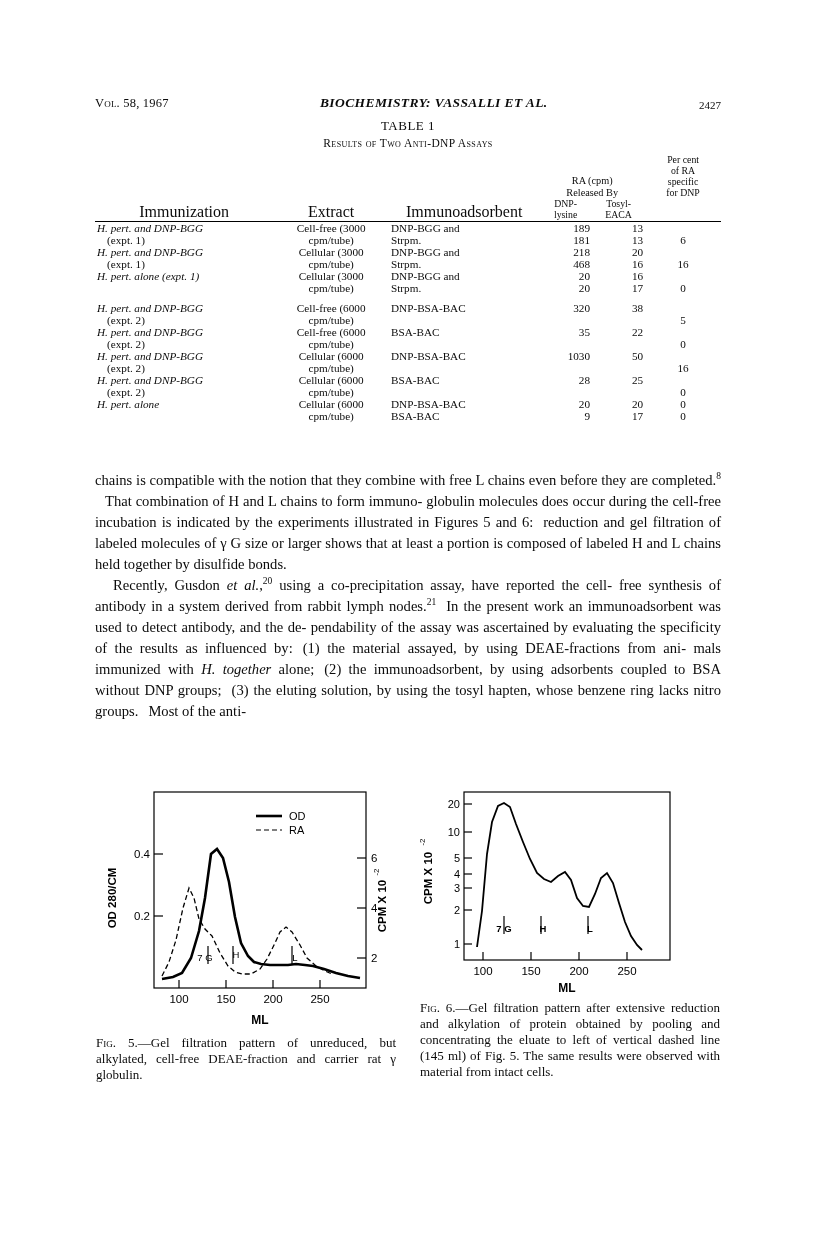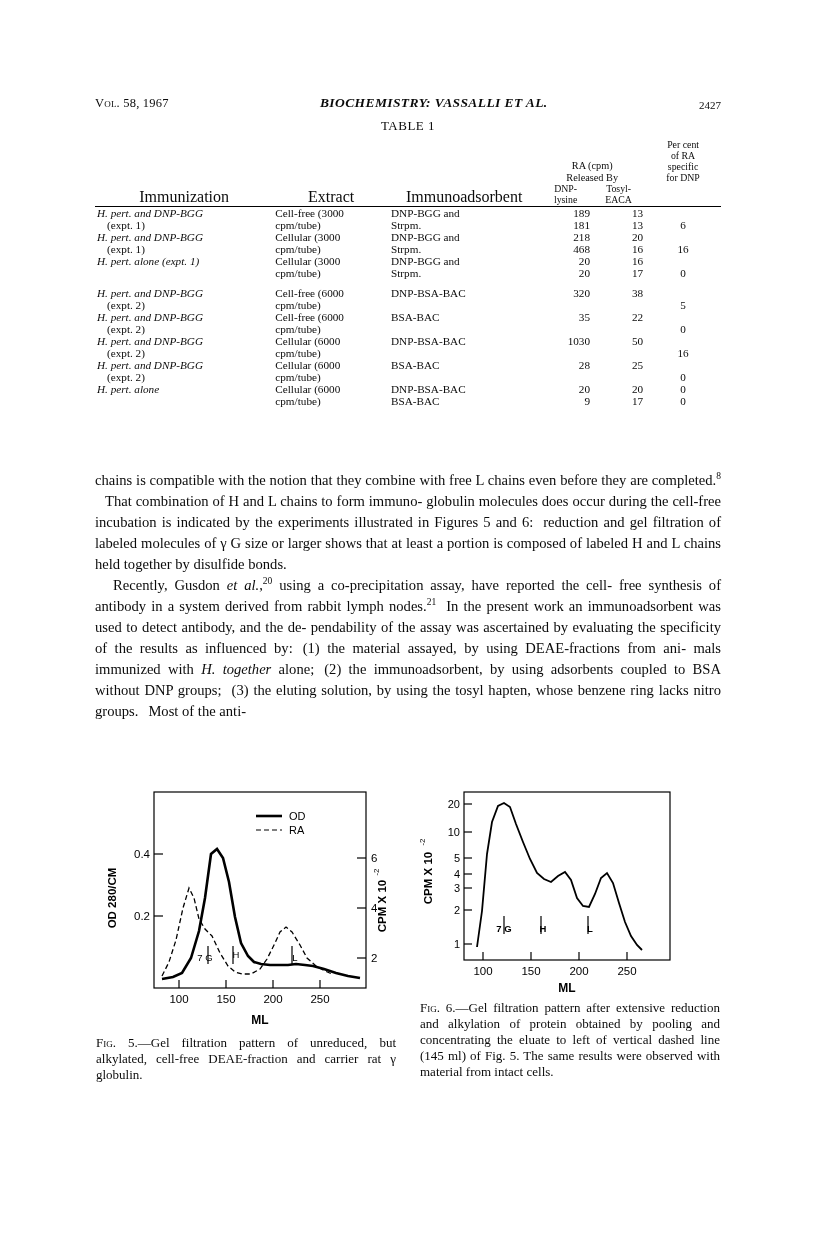--- a/index.html
+++ b/index.html
@@ -31,21 +31,21 @@
 
   table.data { width:100%; border-collapse:collapse; font-size:11.2px; margin-top:6px; }
   table.data td, table.data th { padding:0 2px; vertical-align:bottom; font-weight:normal; }
 
   .hdr-grp { text-align:center; font-size:10.3px; line-height:1.15; }
   .hdr-col { text-align:center; font-size:16px; font-weight:bold; padding-bottom:1px; }
   .hdr-small { text-align:center; font-size:9.8px; line-height:1.12; }
   .rule { border-bottom:1px solid #000; height:0; font-size:0; line-height:0; }
 
   td.c1 { width:175px; text-align:left; }
-  td.c2 { width:120px; text-align:left; }
+  td.c2 { width:120px; text-align:center; }
   td.c3 { width:150px; text-align:left; }
   td.c4 { width:52px; text-align:right; padding-right:10px; }
   td.c5 { width:52px; text-align:right; padding-right:12px; }
   td.c6 { width:77px; text-align:center; }
   .ital { font-style:italic; }
   .row-top td { padding-top:2.5px; }
   .gap td { height:8px; }
 
   
   .body-text { position:absolute; left:95px; top:470px; width:626px; font-size:14.6px; line-height:1.44; text-align:justify; }
@@ -70,20 +70,21 @@
 <div class="page">
 
   <div class="runhead">
     <div class="vol">Vol. 58, 1967</div>
     <div class="center">BIOCHEMISTRY:  VASSALLI ET AL.</div>
     <div class="pageno">2427</div>
   </div>
 
   <div class="table-wrap">
     <div class="tbl-title">TABLE 1</div>
+    <div class="tbl-sub">Results of Two Anti-DNP Assays</div>
 
     <table class="data">
       <colgroup>
         <col style="width:175px">
           <col style="width:120px">
           <col style="width:150px">
         <col style="width:52px">
           <col style="width:52px">
           <col style="width:77px">
       </colgroup>

